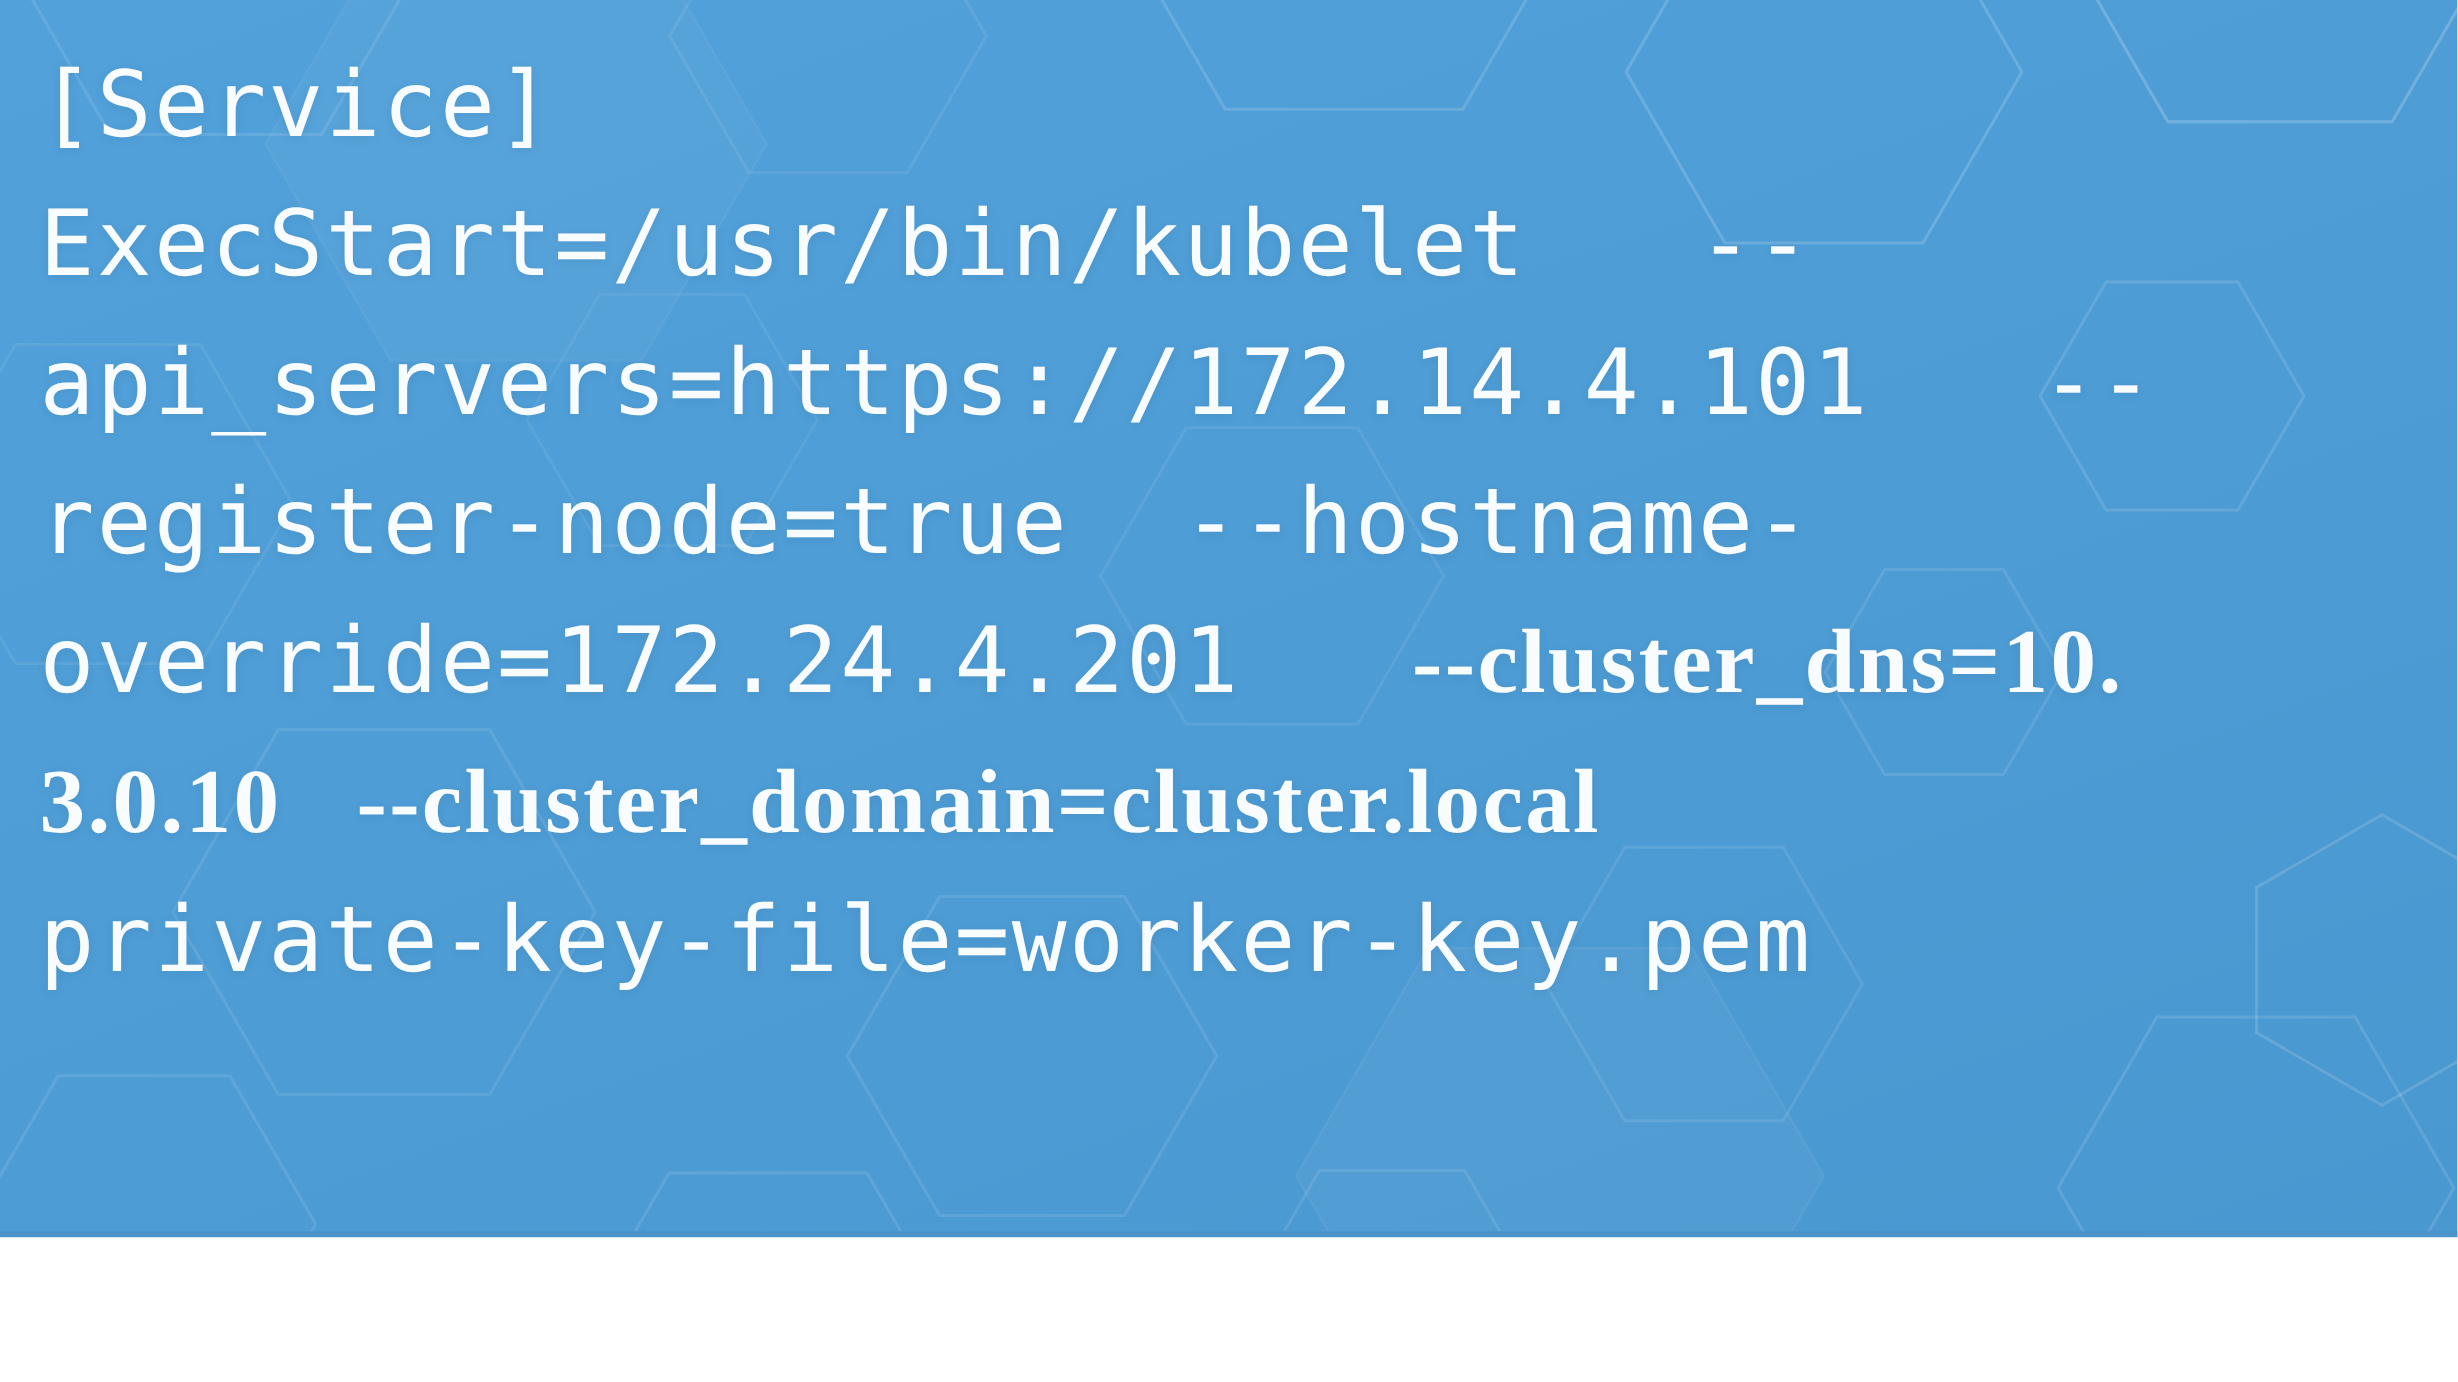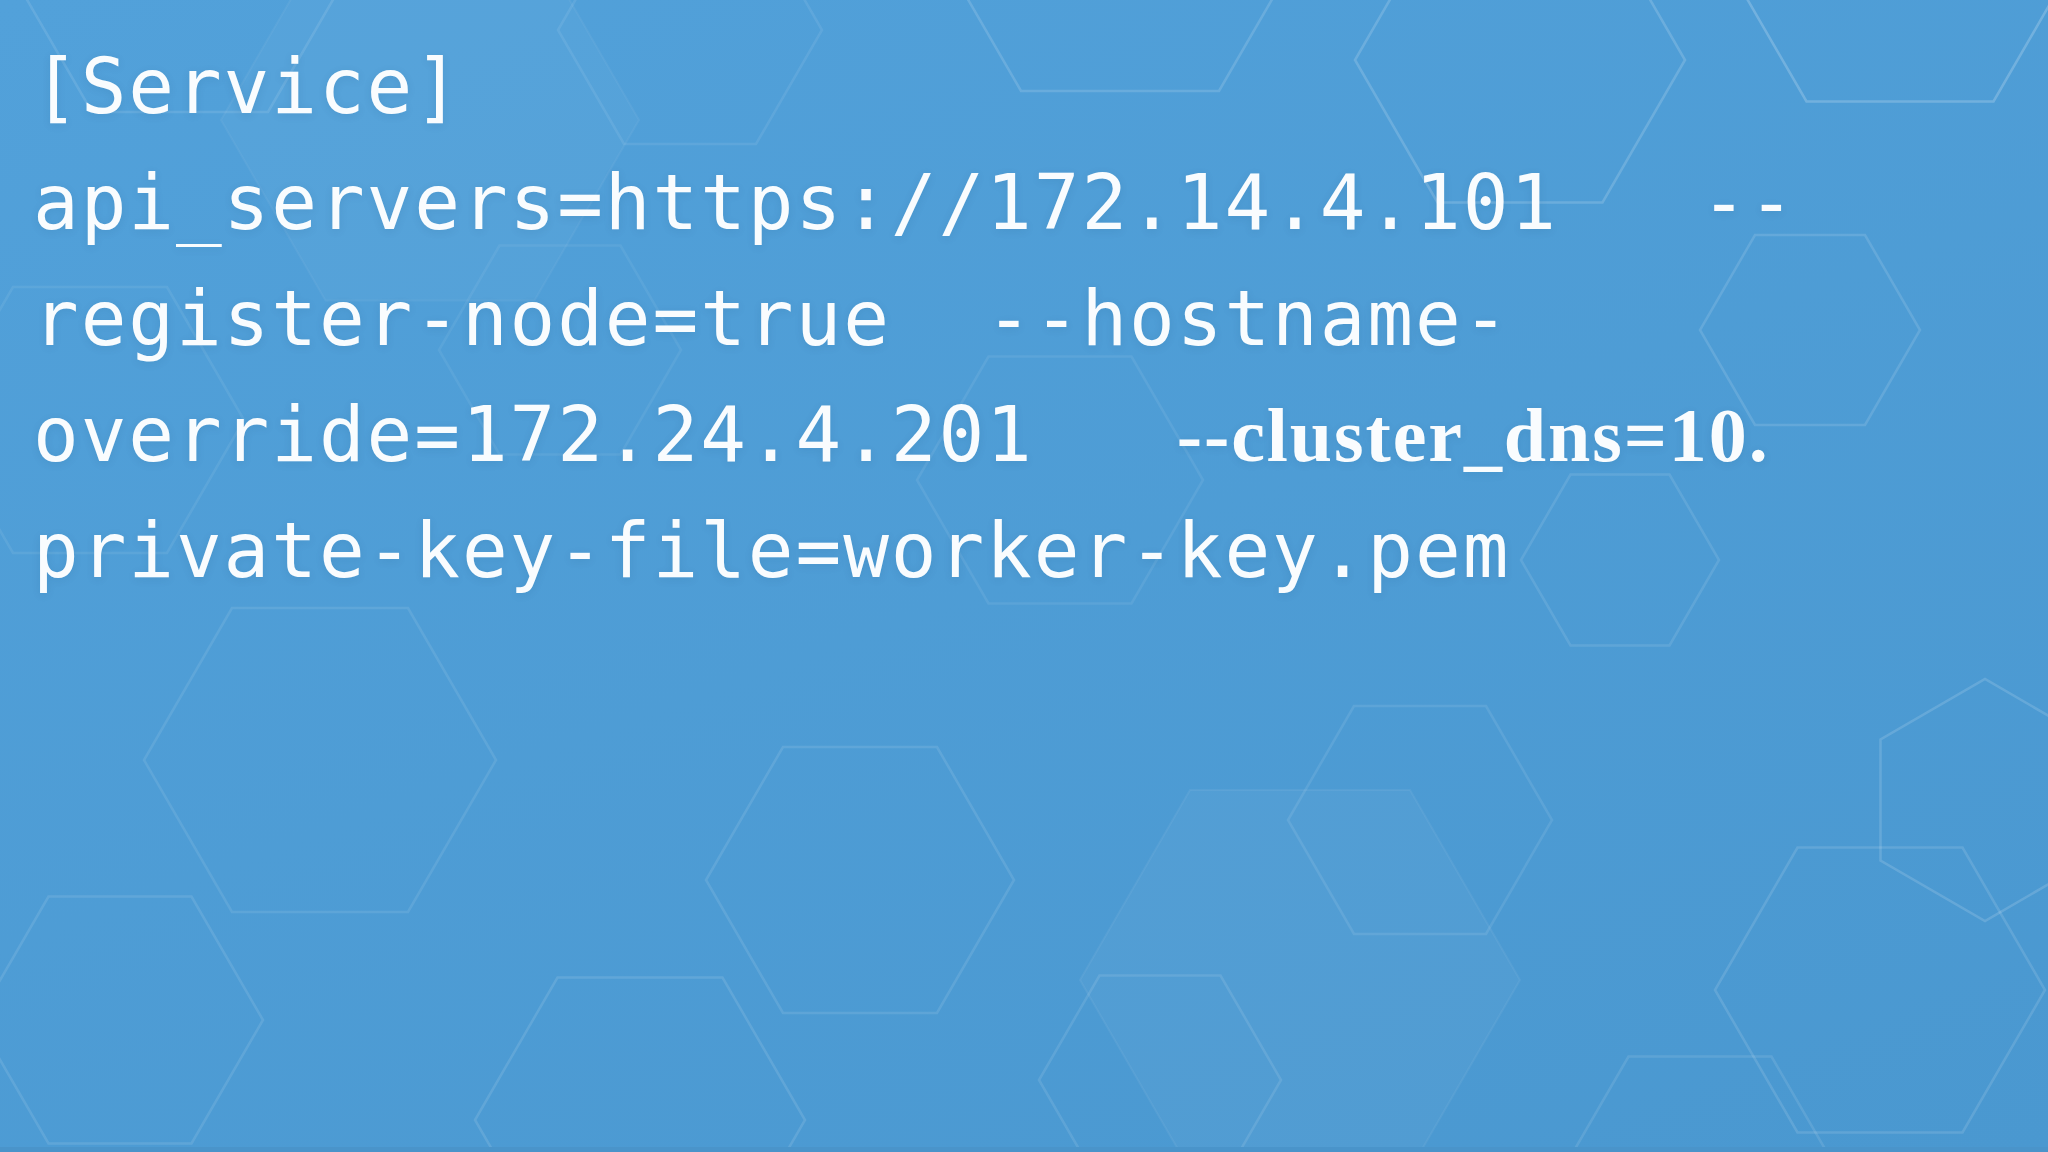--- a/index.html
+++ b/index.html
@@ -11,21 +11,21 @@
   }
   * { margin: 0; padding: 0; box-sizing: border-box; }
   html, body {
     width: 2048px;
     height: 1152px;
     overflow: hidden;
   }
   .slide {
     position: relative;
     width: 2048px;
-    height: 1152px;
+    height: 1031px;
     background: linear-gradient(160deg, var(--background-top) 0%, var(--background-bottom) 100%);
     overflow: hidden;
   }
   .hex-layer {
     position: absolute;
     left: 0; top: 0;
     width: 2048px;
     height: 1152px;
     display: block;
   }
@@ -87,20 +87,22 @@
     <use href="#hexF" transform="translate(1420 820) scale(1.2)" opacity="0.09"></use>
     <use href="#hexF" transform="translate(1880 990) scale(1.5)" opacity="0.12"></use>
     <use href="#hexF" transform="translate(120 1020) scale(1.3)" opacity="0.10"></use>
     <use href="#hexF" transform="translate(640 1120) scale(1.5)" opacity="0.11"></use>
     <use href="#hexF" transform="translate(1160 1080) scale(1.1)" opacity="0.10"></use>
     <use href="#hexF" transform="translate(1700 1180) scale(1.3)" opacity="0.10"></use>
   </svg>
 
   <div class="config">
       <div class="config-line"><span class="seg">[Service]</span></div>
+      <div class="config-line"><span class="seg">ExecStart=/usr/bin/kubelet   --</span></div>
       <div class="config-line"><span class="seg">api_servers=https://172.14.4.101   --</span></div>
       <div class="config-line"><span class="seg">register-node=true  --hostname-</span></div>
       <div class="config-line"><span class="seg">override=172.24.4.201   </span><span class="seg bold">--cluster_dns=10.</span></div>
+      <div class="config-line"><span class="seg bold">3.0.10   --cluster_domain=cluster.local</span></div>
       <div class="config-line"><span class="seg">private-key-file=worker-key.pem</span></div>
     </div>
 
   <div class="bottom-bar"></div>
 </div>
 
 </body></html>

